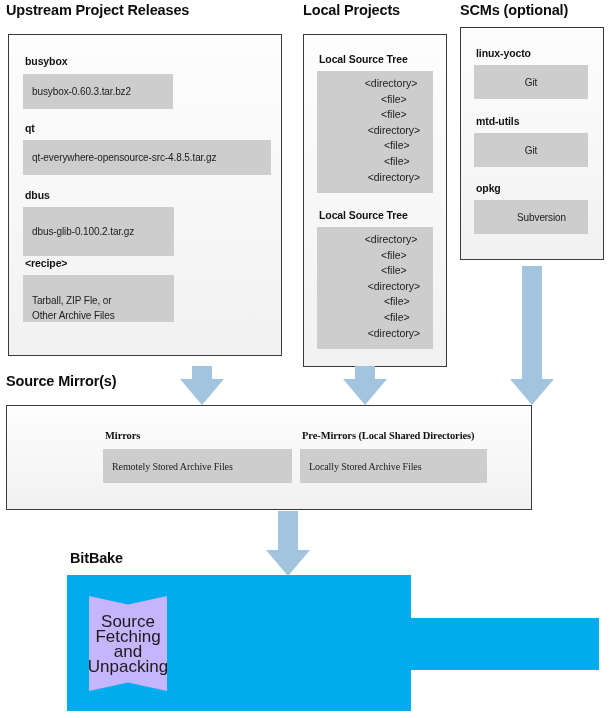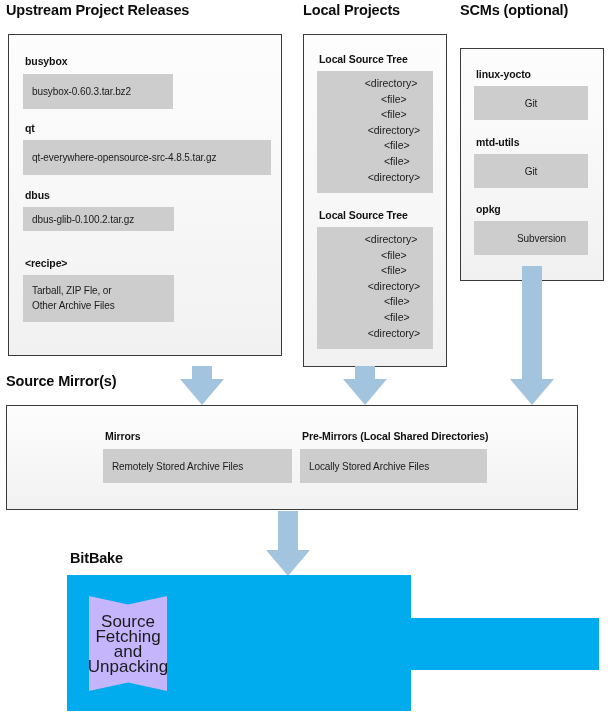--- a/index.html
+++ b/index.html
@@ -56,21 +56,21 @@
     font-size: 10px;
     display: flex;
     align-items: center;
     letter-spacing: -0.1px;
   }
   .gbox.pad-left { padding-left: 9px; }
   .gbox.center { justify-content: center; text-align: center; }
   .gbox.multiline {
     display: block;
     padding-left: 9px;
-    padding-top: 8px;
+    padding-top: 18px;
     line-height: 15px;
   }
 
   
   .tree {
     position: absolute;
     box-sizing: border-box;
     background: #cdcdcd;
     font-size: 10.5px;
     color: #1b1b1b;
@@ -135,21 +135,21 @@
 
   <div class="panel" style="left:8px; top:34px; width:274px; height:322px;">
 
     <div class="sub-label" style="left:16px; top:20px;">busybox</div>
     <div class="gbox pad-left" style="left:14px; top:39px; width:150px; height:35px;">busybox-0.60.3.tar.bz2</div>
 
     <div class="sub-label" style="left:16px; top:87px;">qt</div>
     <div class="gbox pad-left" style="left:14px; top:105px; width:248px; height:35px;">qt-everywhere-opensource-src-4.8.5.tar.gz</div>
 
     <div class="sub-label" style="left:16px; top:154px;">dbus</div>
-    <div class="gbox pad-left" style="left:14px; top:172px; width:151px; height:24px;">dbus-glib-0.100.2.tar.gz</div>
+    <div class="gbox pad-left" style="left:14px; top:172px; width:151px; height:49px;">dbus-glib-0.100.2.tar.gz</div>
 
     <div class="sub-label" style="left:16px; top:222px;">&lt;recipe&gt;</div>
     <div class="gbox multiline" style="left:14px; top:240px; width:151px; height:47px;">
       <span>Tarball, ZIP Fle, or</span><br>
       <span>Other Archive Files</span>
     </div>
   </div>
 
   <div class="section-title" style="left:303px; top:2px;">Local Projects</div>
 
@@ -173,21 +173,21 @@
       <span class="row">  &lt;file&gt;</span>
       <span class="row">  &lt;directory&gt;</span>
       <span class="row">    &lt;file&gt;</span>
       <span class="row">    &lt;file&gt;</span>
       <span class="row">  &lt;directory&gt;</span>
     </div>
   </div>
 
   <div class="section-title" style="left:460px; top:2px;">SCMs (optional)</div>
 
-  <div class="panel" style="left:460px; top:48px; width:144px; height:233px;">
+  <div class="panel" style="left:460px; top:27px; width:144px; height:233px;">
 
     <div class="sub-label" style="left:15px; top:19px;">linux-yocto</div>
     <div class="gbox center" style="left:13px; top:37px; width:114px; height:34px;">Git</div>
 
     <div class="sub-label" style="left:15px; top:87px;">mtd-utils</div>
     <div class="gbox center" style="left:13px; top:105px; width:114px; height:34px;">Git</div>
 
     <div class="sub-label" style="left:15px; top:154px;">opkg</div>
     <div class="gbox center" style="left:13px; top:172px; width:114px; height:34px;padding-left:21px;">Subversion</div>
   </div>
@@ -202,21 +202,21 @@
     <div class="head"></div>
   </div>
 
   <div class="arrow-down" style="left:510px; top:266px; width:44px; height:139px;">
     <div class="shaft" style="width:20px; height:116px;"></div>
     <div class="head"></div>
   </div>
 
   <div class="section-title" style="left:6px; top:373px;">Source Mirror(s)</div>
 
-  <div class="panel" style="left:6px; top:405px; width:572px; height:105px;">
+  <div class="panel" style="left:6px; top:405px; width:526px; height:105px;font-family:Liberation Serif, serif;">
 
     <div class="sub-label" style="left:98px; top:24px;">Mirrors</div>
     <div class="gbox pad-left" style="left:96px; top:43px; width:189px; height:34px;">Remotely Stored Archive Files</div>
 
     <div class="sub-label" style="left:295px; top:24px;">Pre-Mirrors (Local Shared Directories)</div>
     <div class="gbox pad-left" style="left:293px; top:43px; width:187px; height:34px;">Locally Stored Archive Files</div>
   </div>
 
   <div class="arrow-down" style="left:266px; top:511px; width:44px; height:65px;">
     <div class="shaft" style="width:20px; height:42px;"></div>

